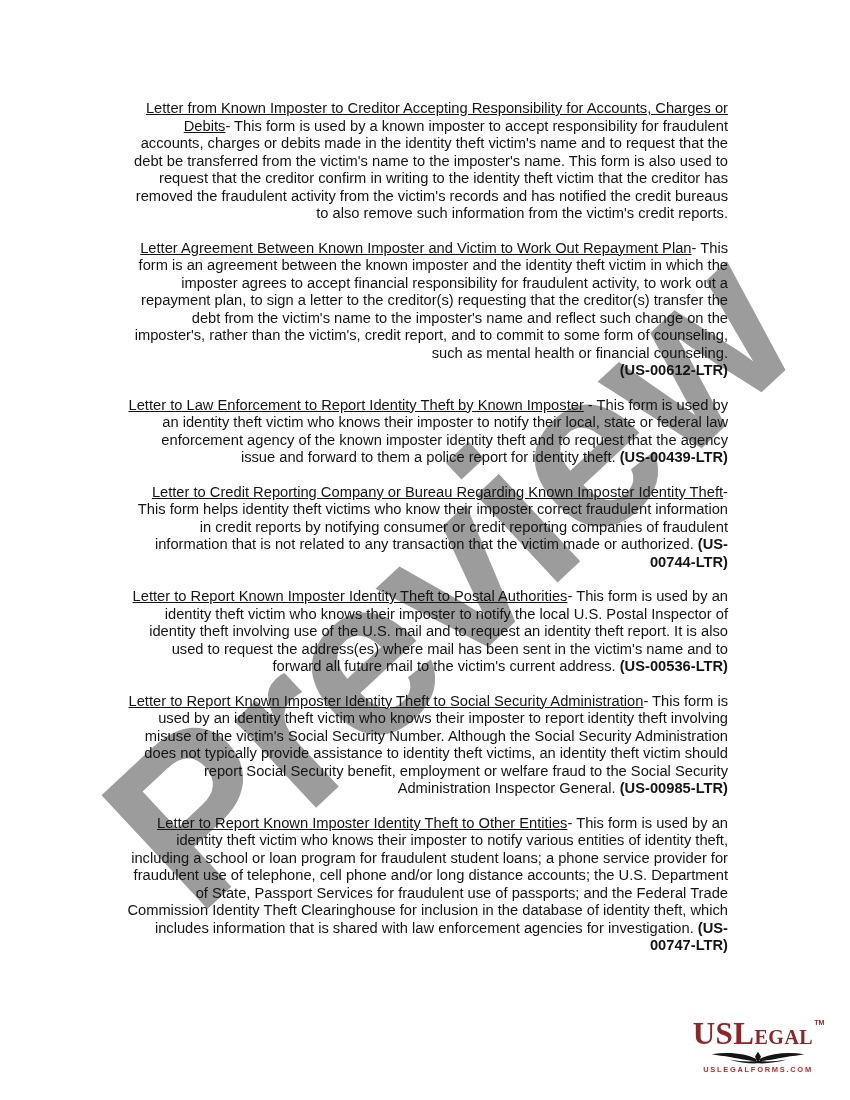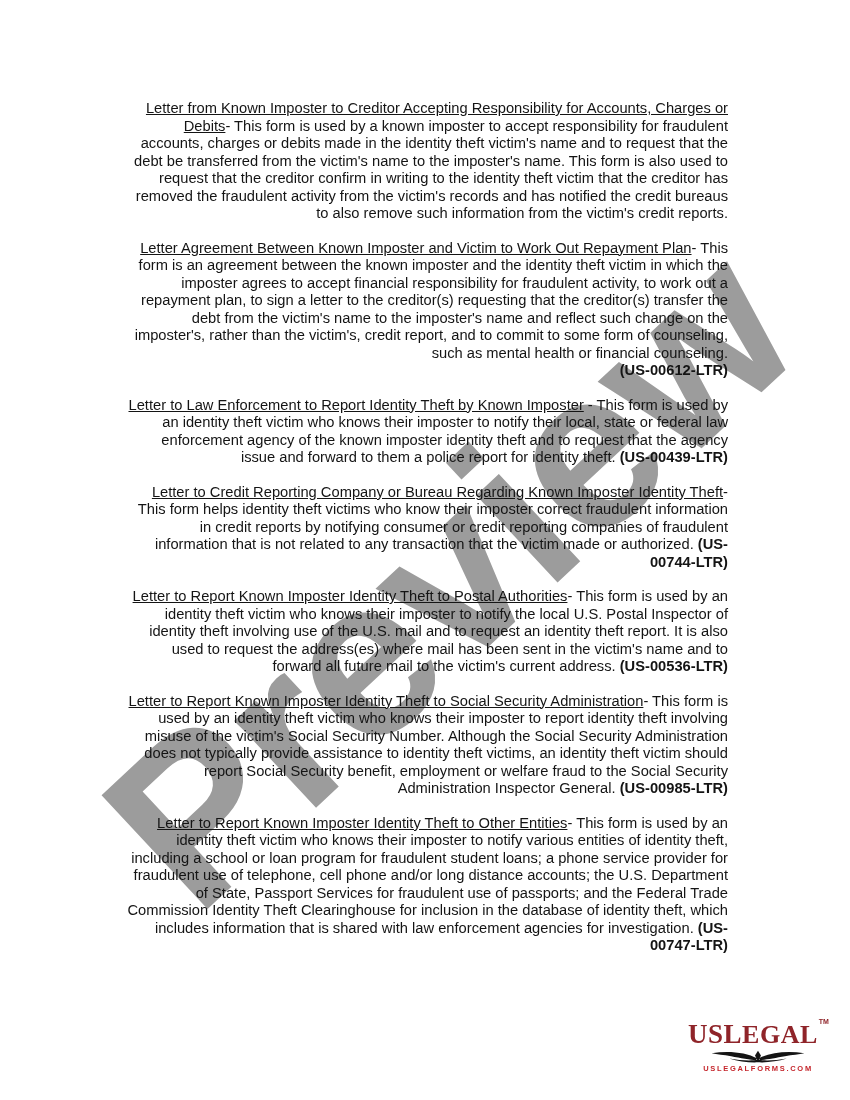--- a/index.html
+++ b/index.html
@@ -51,22 +51,22 @@
     text-align: center;
     z-index: 2;
   }
   .brand {
     font-family: "Liberation Serif", serif;
     font-weight: 700;
     color: #8f2429;
     line-height: 26px;
     white-space: nowrap;
   }
-  .brand .big   { font-size: 27px; letter-spacing: 0.5px; }
-  .brand .small { font-size: 26px; letter-spacing: 0.5px; }
+  .brand .big   { font-size: 31px; letter-spacing: 0.5px; }
+  .brand .small { font-size: 20px; letter-spacing: 0.5px; }
   .brand sup {
     font-size: 7px;
     font-family: "Liberation Sans", sans-serif;
     position: relative; top: -13px; left: 1px;
     color: #8f2429;
   }
   .eagle { display: block; margin: -1px auto 0 auto; }
   .site {
     font-family: "Liberation Sans", sans-serif;
     font-size: 7.5px;

